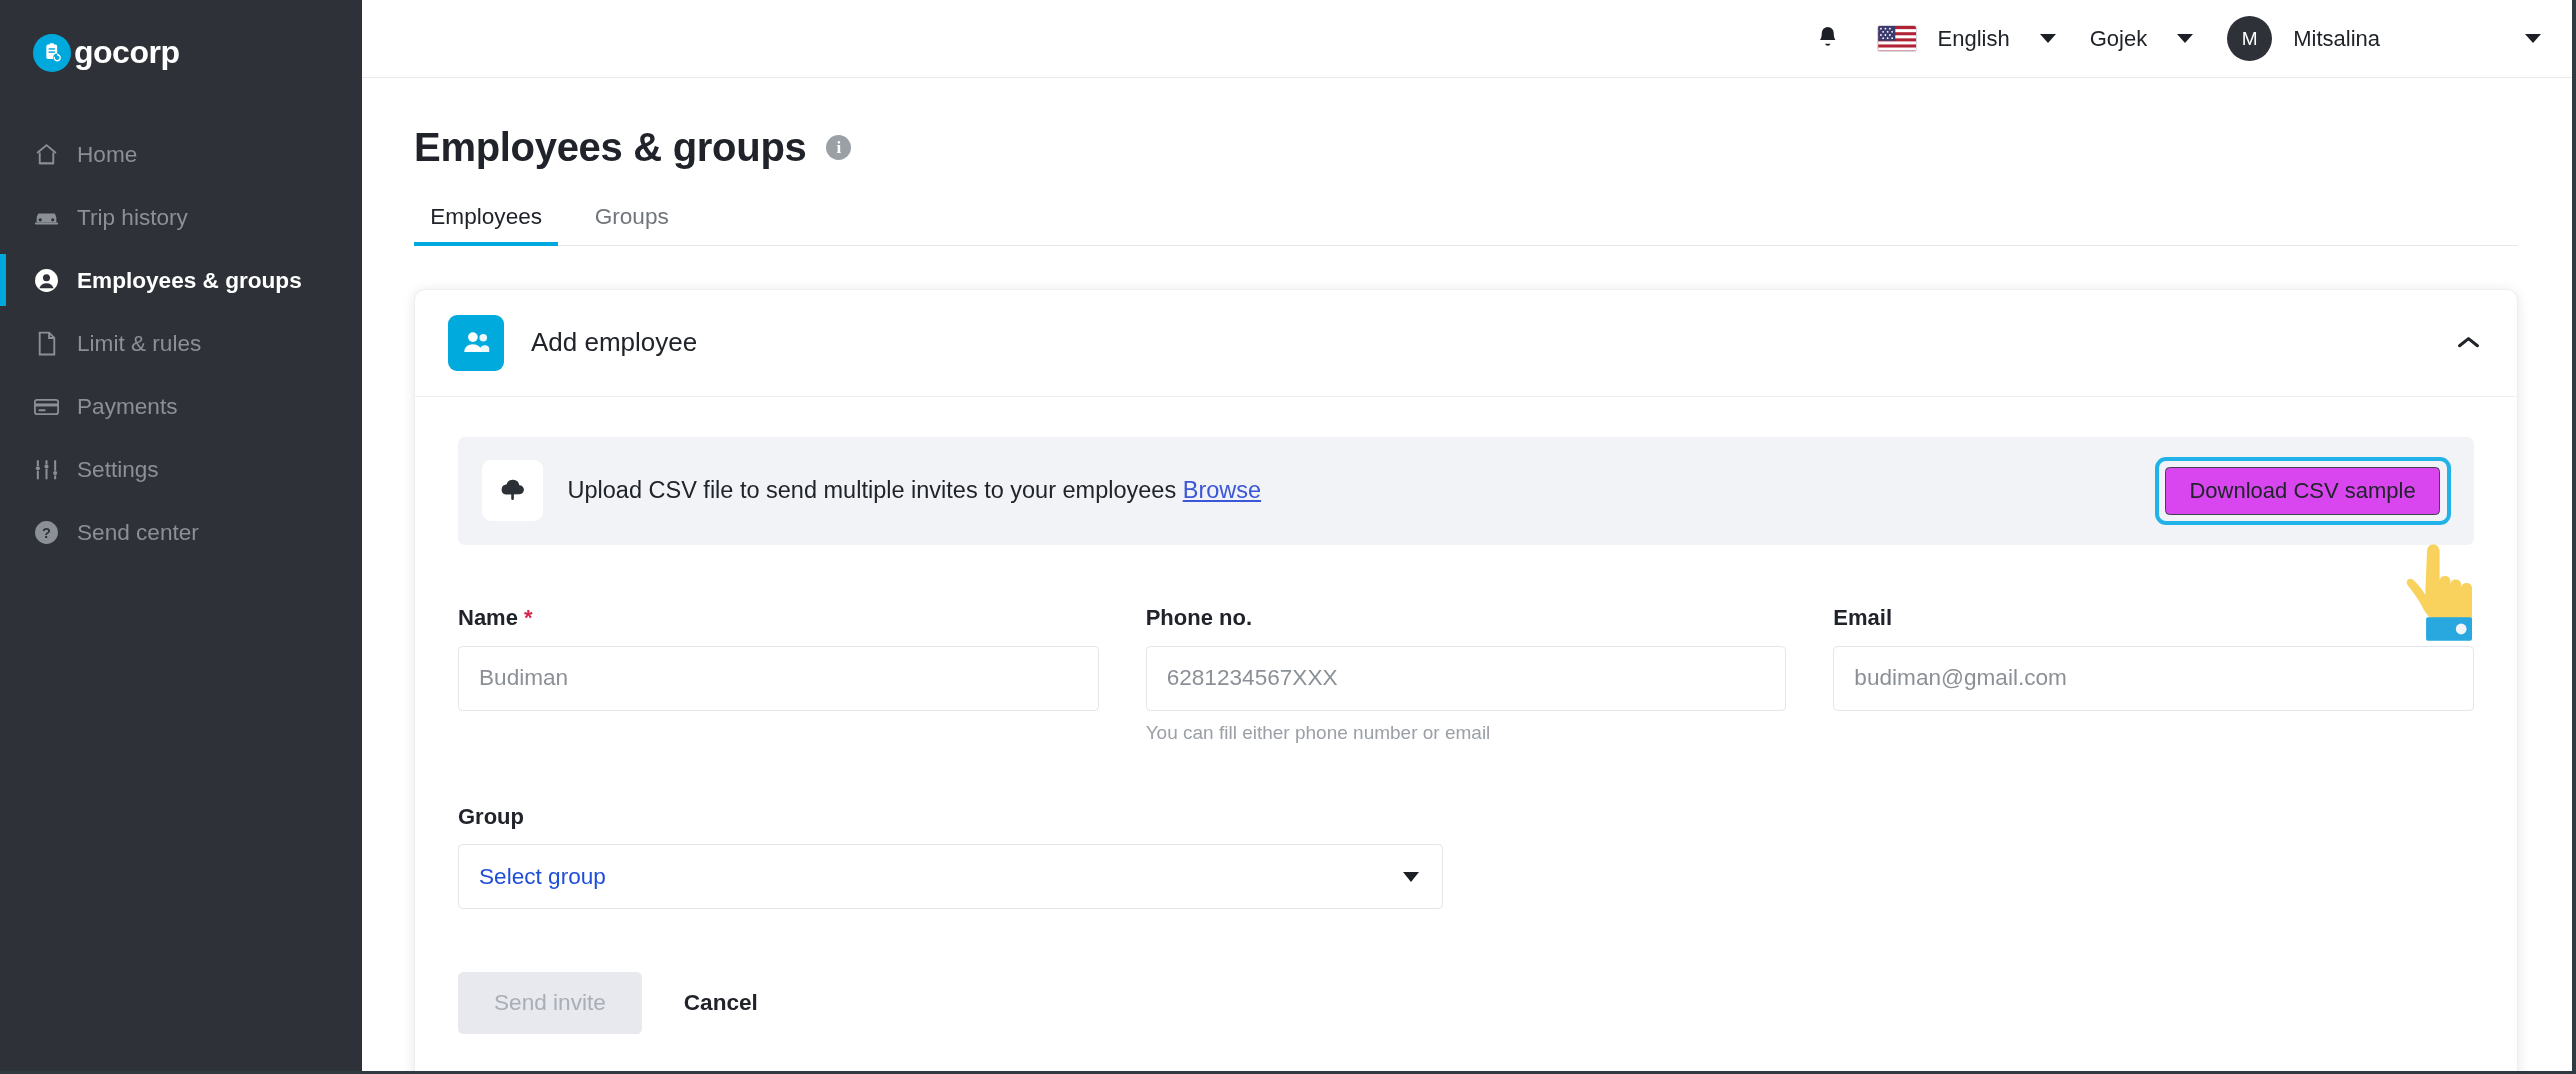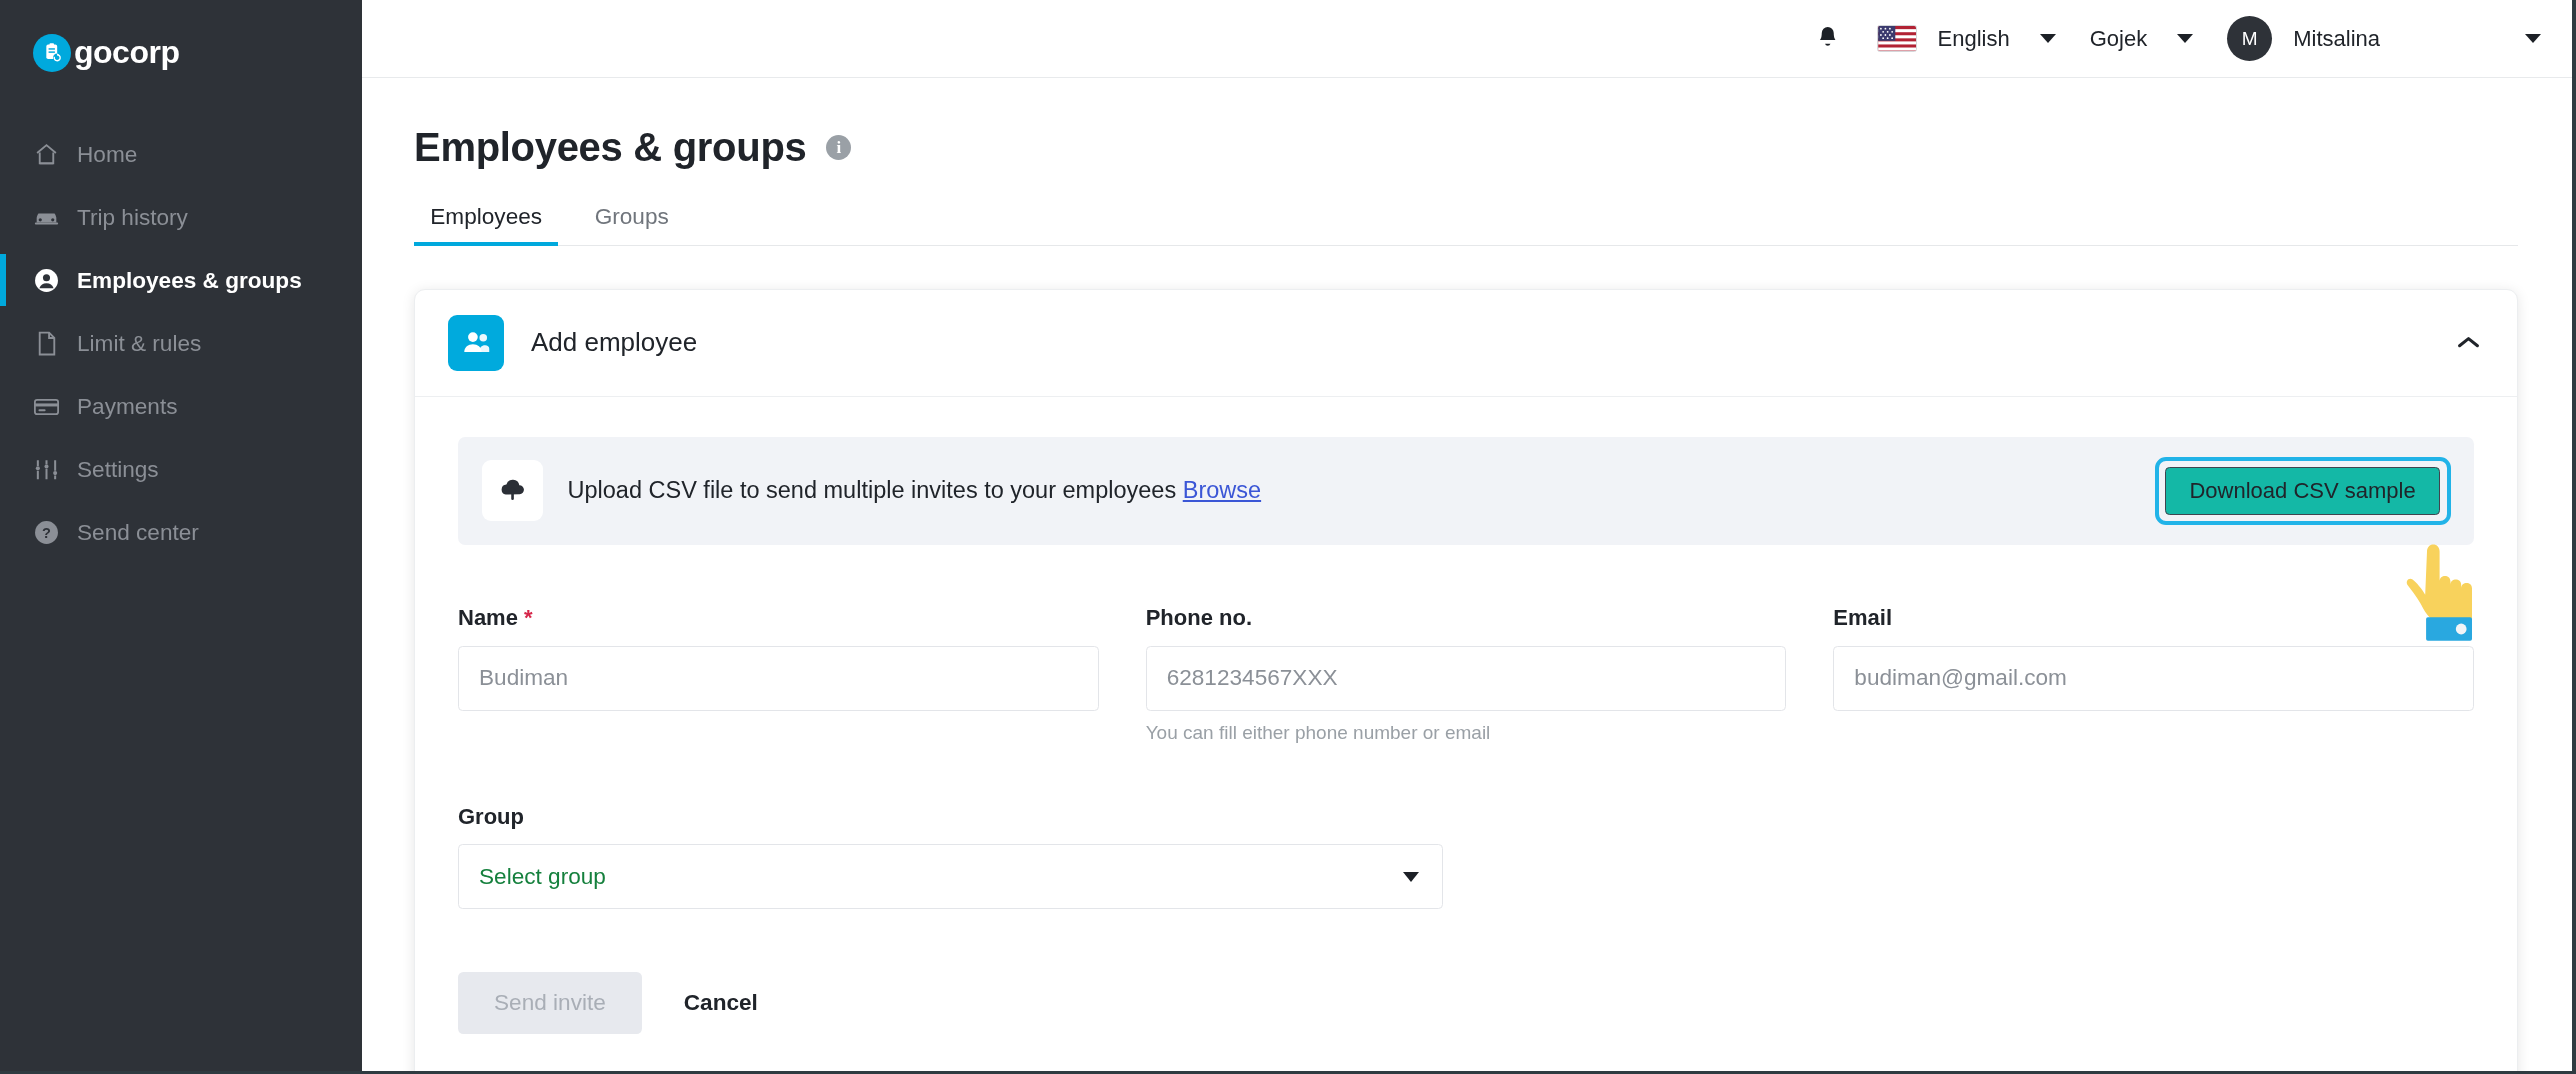--- a/index.html
+++ b/index.html
@@ -242,21 +242,21 @@
     cursor: pointer;
   }
   .dl-highlight {
     border: 4.5px solid #21b3e8;
     border-radius: 11px;
     padding: 6.3px;
     display: inline-block;
     position: relative;
   }
   .dl-btn {
-    background: #14b8a6;
+    background: #d946ef;
     border: 1.8px solid #3f4550;
     border-radius: 4.5px;
     font-size: 22px;
     color: #20242a;
     padding: 10px 23.5px;
     cursor: pointer;
     font-family: "Liberation Sans", sans-serif;
     white-space: nowrap;
   }
 
@@ -287,21 +287,21 @@
     background: #ffffff;
     outline: none;
   }
   .inp::placeholder { color: #8b9097; }
   .helper {
     font-size: 19px;
     color: #9aa0a6;
     margin-top: 11px;
   }
   .select-wrap { position: relative; }
-  .select-wrap .inp { padding-right: 40px; color:#15803d; display:flex; align-items:center; }
+  .select-wrap .inp { padding-right: 40px; color:#1d4ed8; display:flex; align-items:center; }
   .sel-caret {
     position: absolute;
     right: 23.5px; top: 50%;
     transform: translateY(-50%);
     width: 0; height: 0;
     border-left: 8.1px solid transparent;
     border-right: 8.1px solid transparent;
     border-top: 10px solid #1c2026;
     pointer-events: none;
   }

